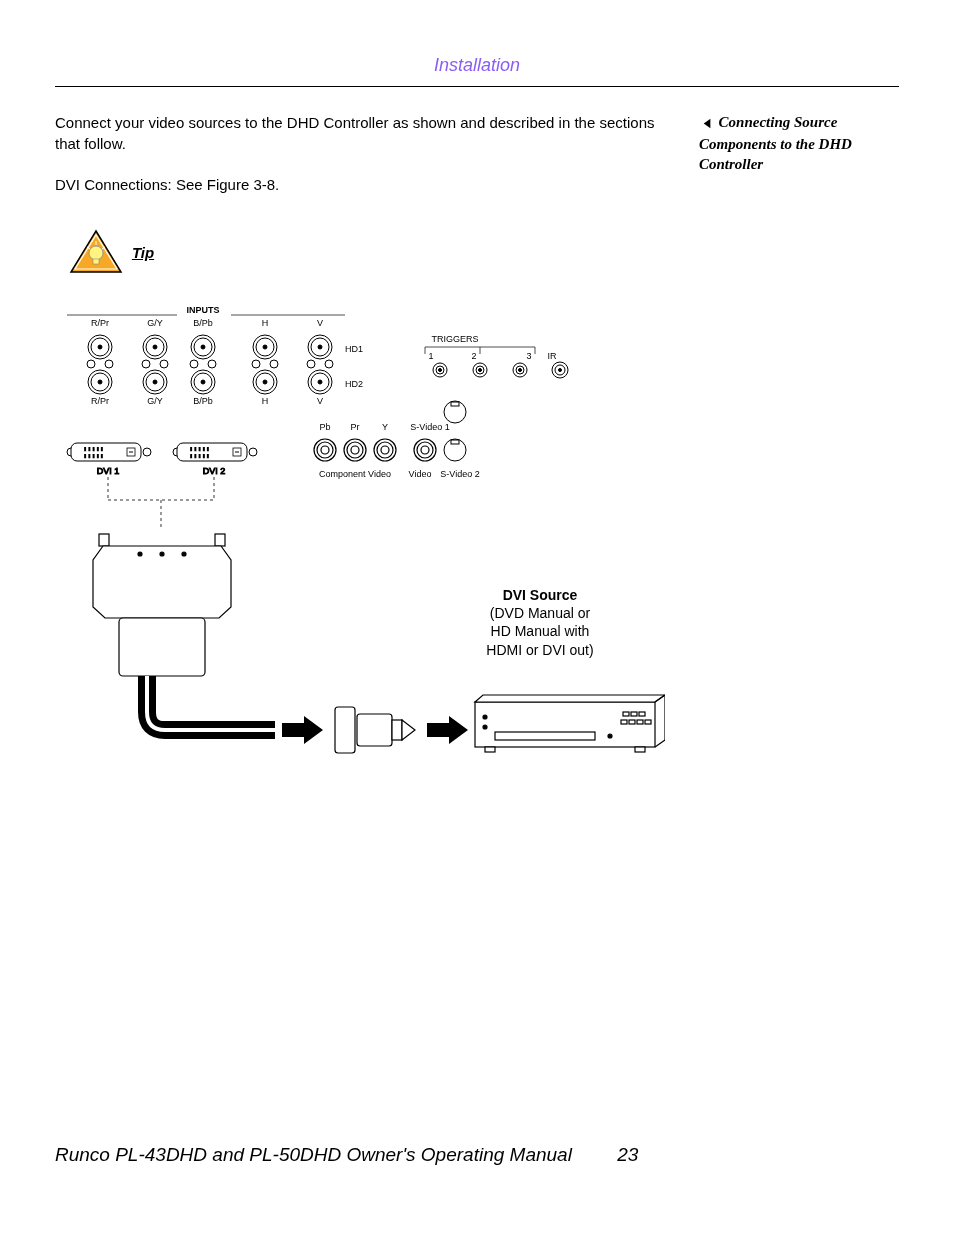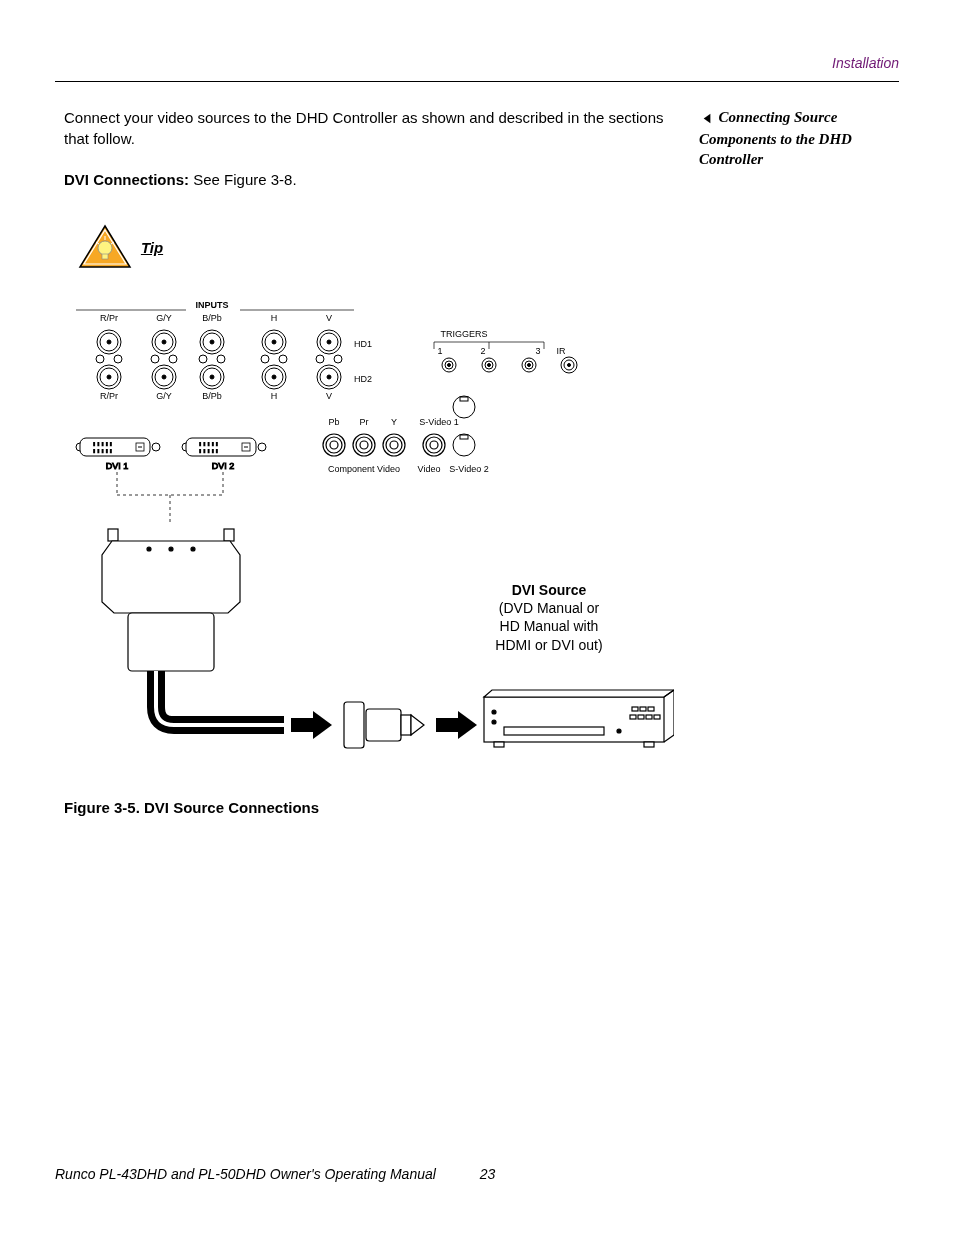--- a/index.html
+++ b/index.html
@@ -7,52 +7,51 @@
     font-family: Arial, Helvetica, sans-serif;
     background: #fff;
     color: #000;
     width: 954px;
     height: 1235px;
     position: relative;
     padding: 55px 55px 30px 55px;
     font-size: 15px;
   }
   .header {
-    text-align: right;
+    text-align: center;
     font-style: italic;
-    font-size: 14px;
-    color: #701a75;
+    font-size: 18px;
+    color: #8b5cf6;
     padding-bottom: 10px;
   }
   .rule {
     border-bottom: 1px solid #000;
     margin-bottom: 25px;
   }
   .content {
     display: flex;
     gap: 35px;
-    margin-left: 9px;
   }
   .main { flex: 1; max-width: 610px; }
   .side { flex: 0 0 200px; font-family: Liberation Serif, serif; }
   .side-arrow { display: inline-block; transform: scaleX(0.7); font-size: 16px; vertical-align: top;}
   .side-heading { font-weight: bold; font-style: italic; font-size: 15px; line-height: 1.35;}
   .p { margin-bottom: 20px; line-height: 1.4;}
-  .subhead b { font-weight: bold; }
+  .subhead b { font-weight: normal; }
   .tipbox { display: flex; gap: 35px; margin: 22px 0 25px 0; align-items: flex-start;}
   .tip-icon-wrap { flex: 0 0 110px; display:flex; align-items:center; justify-content:center; padding-top:10px;text-decoration:underline;}
   .tip-text { flex: 1; font-style: italic; line-height: 1.4; font-size: 15px;}
   .tip-label { font-style: italic; font-weight: bold; font-size: 15px; margin-left: 6px;}
   .figure-caption { font-weight: bold; margin-top: 22px; font-size: 15px; }
   .footer {
     position: absolute;
-    bottom: 53px;
+    bottom: 69px;
     left: 55px;
     font-style: italic;
-    font-size: 14px;
+    font-size: 19px;
   }
   .footer .pn { font-style: italic; margin-left: 40px;}
   .diagram-wrap { position: relative; height: 480px; margin-top: 10px;}
   .diagram-wrap svg { position:absolute; left:0; top:0;}
   .dvi-src-label { position:absolute; left: 395px; top: 284px; text-align:center; width:180px; font-size:14px; line-height:1.3;}
   .dvi-src-label b { font-weight:bold;}
   .panel-label { font-size: 9px; fill:#000; font-family: Arial, sans-serif;}
   .panel-label-c { text-anchor: middle;}
 </style>
 </head>
@@ -354,21 +353,20 @@
       </svg>
 
       <div class="dvi-src-label">
         <b>DVI Source</b><br>
         <span>(DVD Manual or</span><br>
         <span>HD Manual with</span><br>
         <span>HDMI or DVI out)</span>
       </div>
     </div>
 
-    <div class="figure-caption">Figure 3-5. DVI Source Connections</div>
   </div>
 
   <div class="side">
     <div class="side-heading">
       <span class="side-arrow">◄</span>
       <span>Connecting Source Components to the DHD Controller</span>
     </div>
   </div>
 </div>
 

